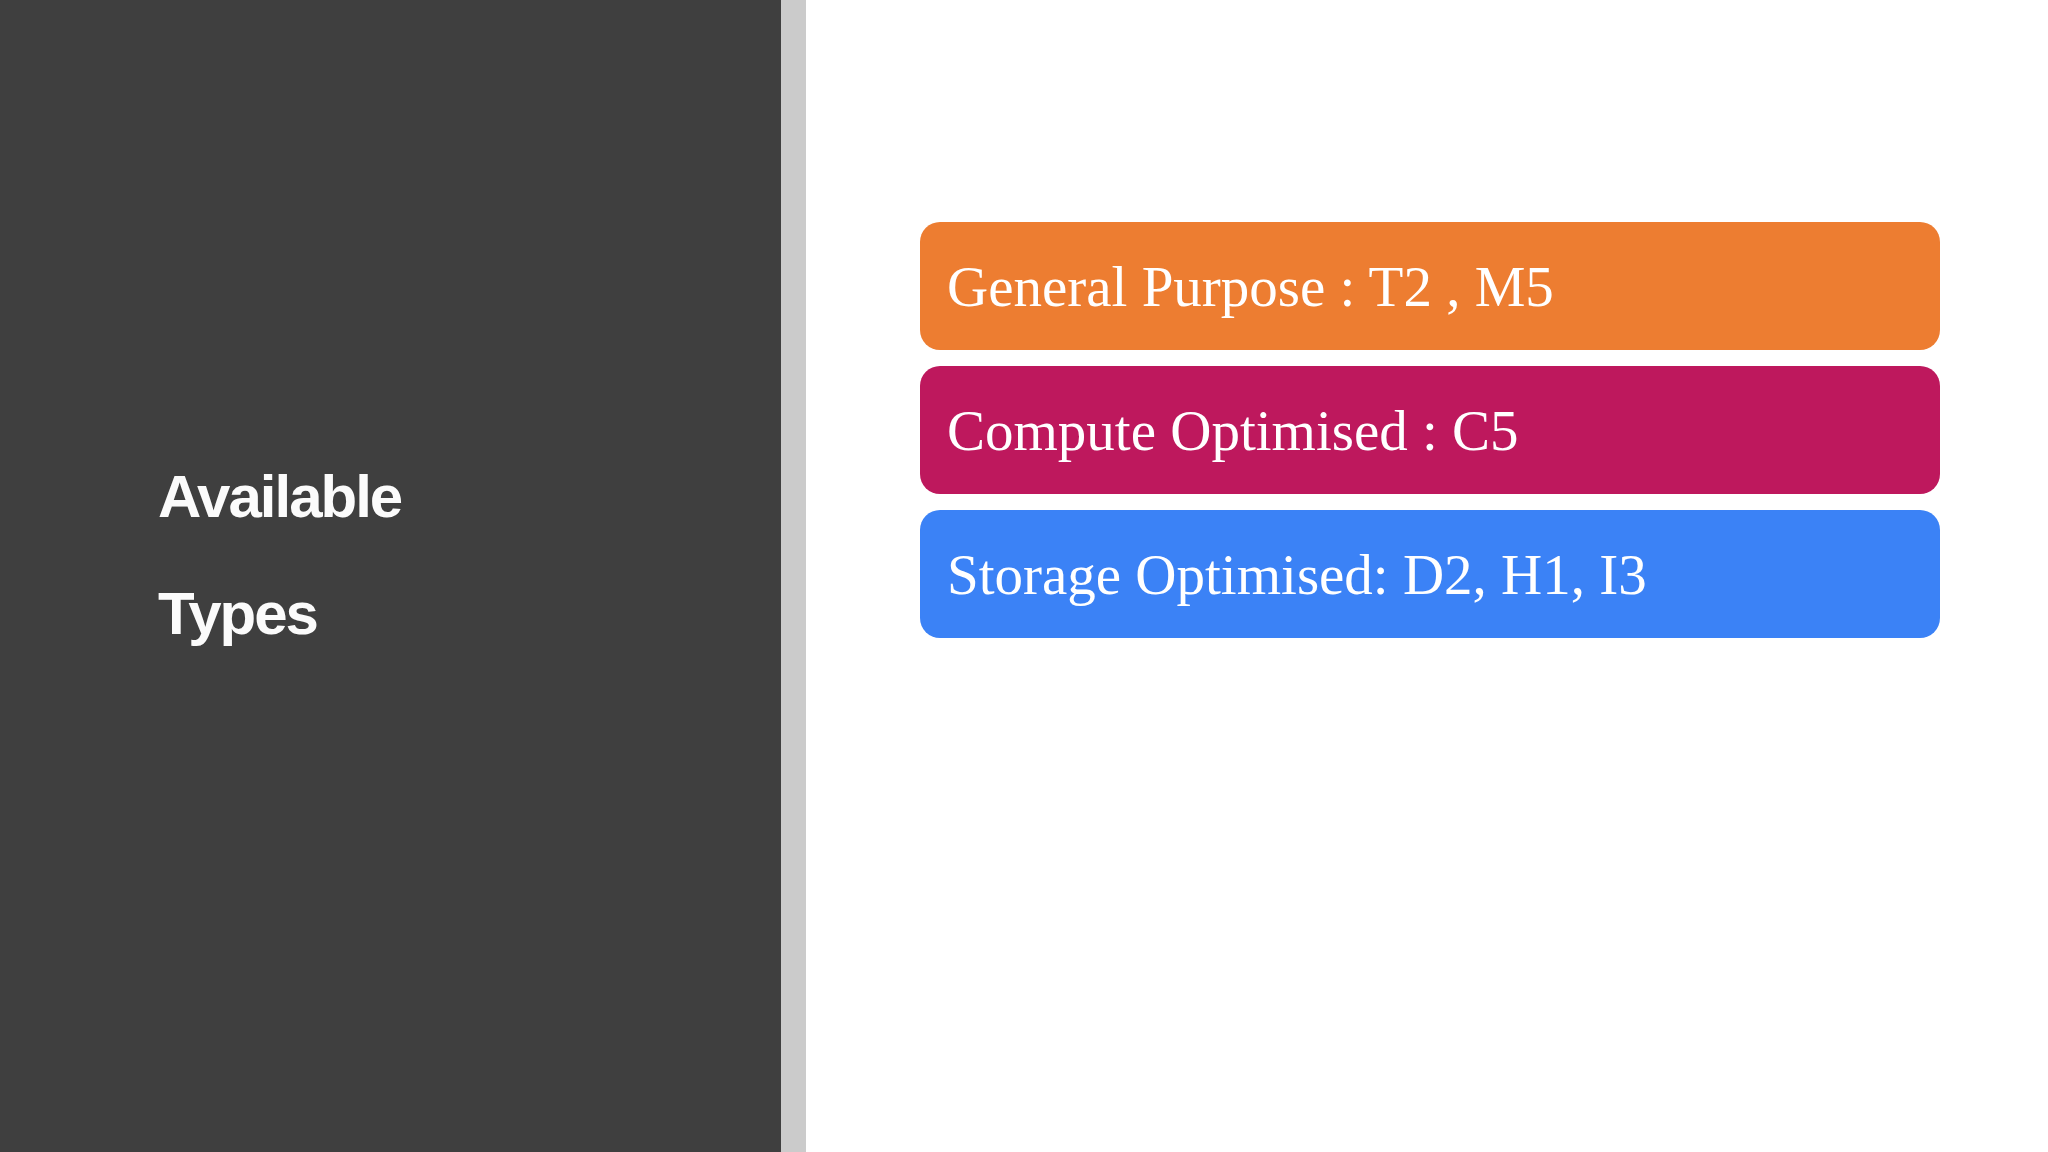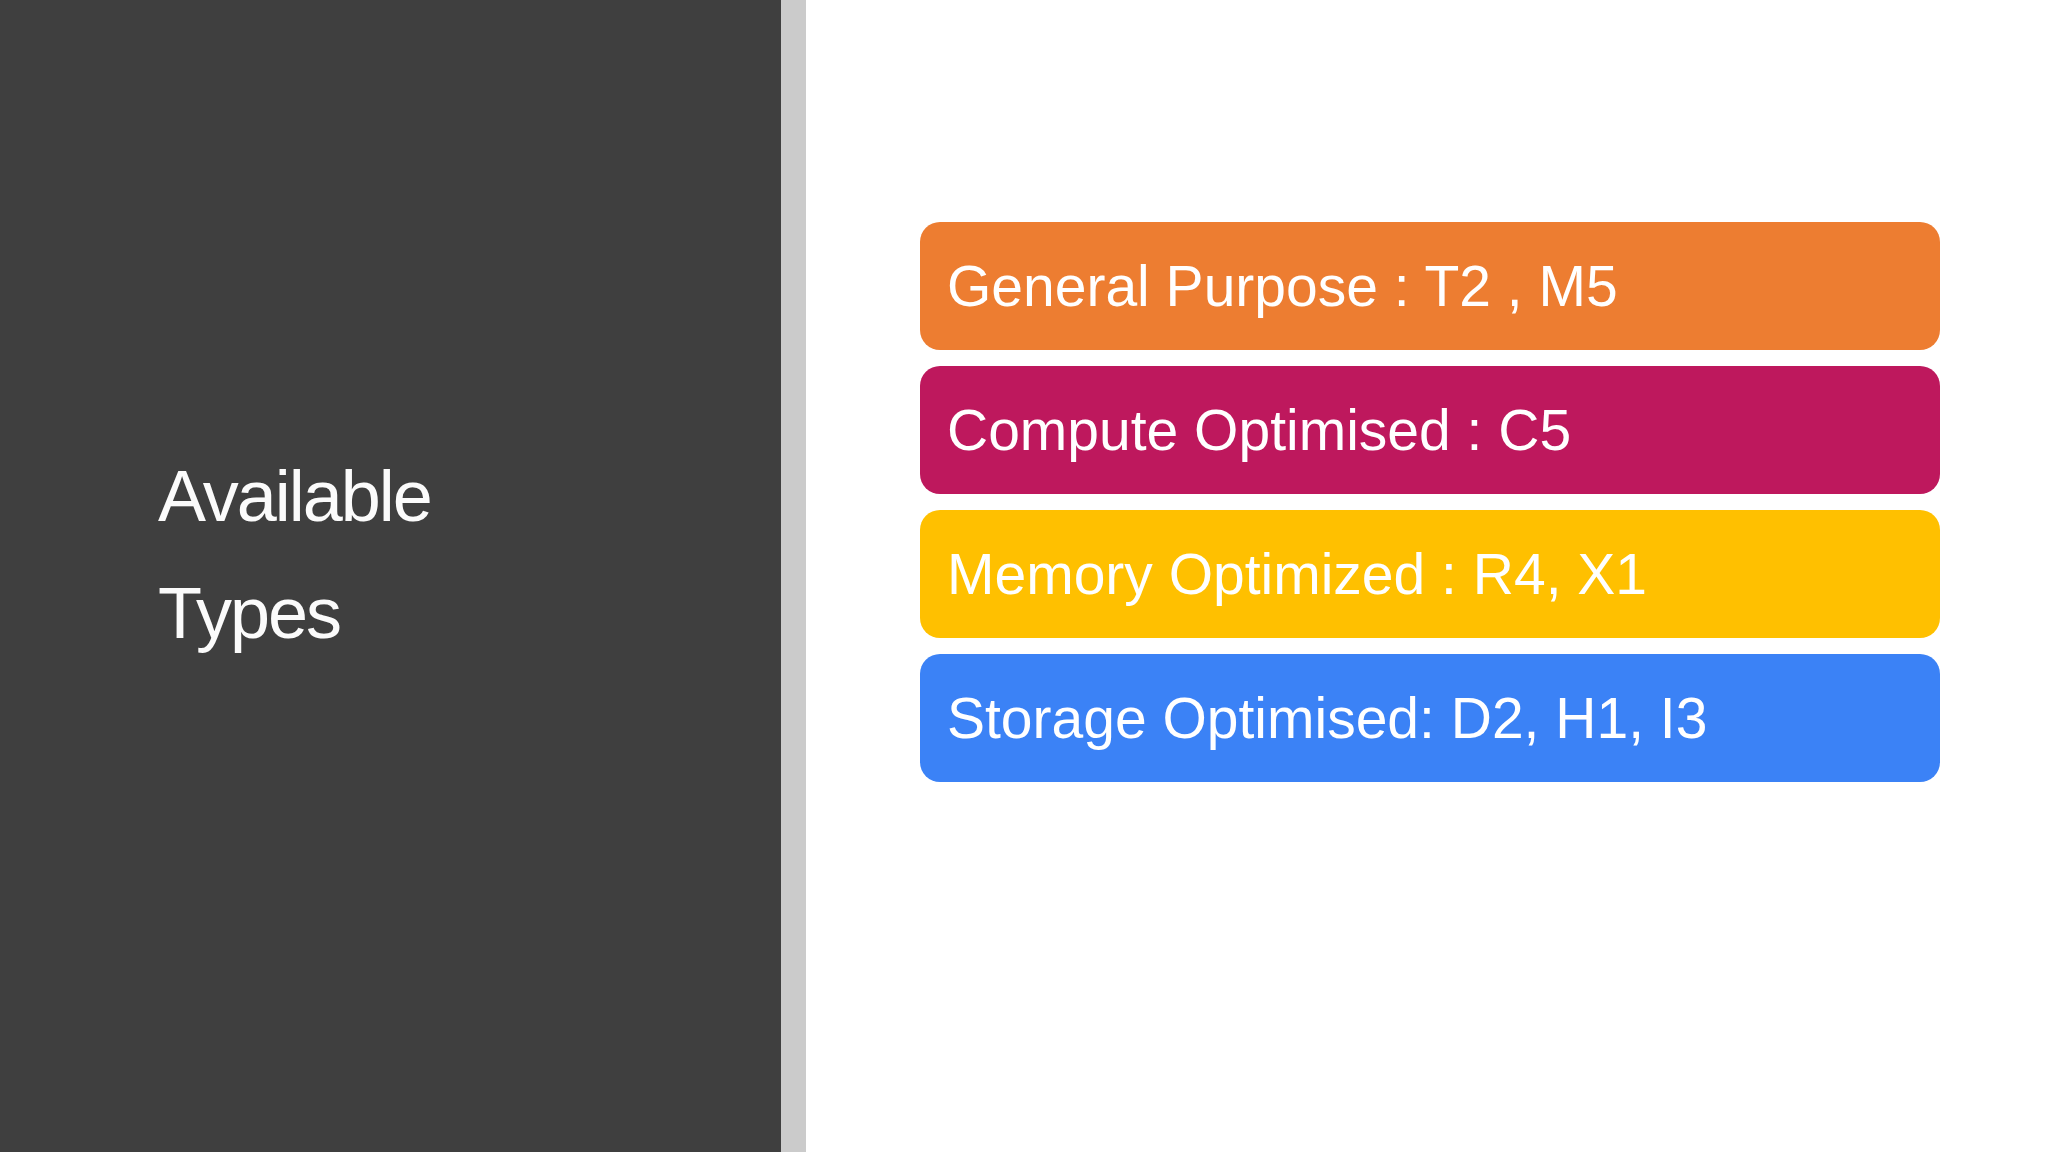--- a/index.html
+++ b/index.html
@@ -29,23 +29,23 @@
     top: 0;
     width: 25px;
     height: 1152px;
     background: #CBCBCB;
   }
   .slide-title {
     position: absolute;
     left: 158px;
     top: 438px;
     color: #FBFBFB;
-    font-size: 72px;
+    font-size: 60px;
     line-height: 117px;
-    font-weight: 400;
+    font-weight: 700;
     letter-spacing: -2px;
   }
   .instance-type-list {
     position: absolute;
     left: 920px;
     top: 222px;
     width: 1020px;
     display: flex;
     flex-direction: column;
     gap: 16px;
@@ -55,20 +55,21 @@
     border-radius: 20px;
     display: flex;
     align-items: center;
     padding-left: 27px;
     box-sizing: border-box;
     color: #ffffff;
     font-size: 57px;
     font-weight: 400;
     letter-spacing: 0px;
     white-space: nowrap;
+    font-family: Liberation Serif, serif;
   }
 </style>
 </head>
 <body>
 
 <div class="slide">
 
   <div class="title-panel" style="background-color: rgb(63, 63, 63);"></div>
 
   <div class="panel-divider" style="background-color: rgb(203, 203, 203);"></div>
@@ -81,23 +82,20 @@
   <div class="instance-type-list">
 
     <div class="instance-type-card" style="background-color: rgb(237, 125, 49);">
       <span>General Purpose : T2 , M5</span>
     </div>
 
     <div class="instance-type-card" style="background-color: #be185d;">
       <span>Compute Optimised : C5</span>
     </div>
 
-    <div class="instance-type-card" style="background-color: rgb(255, 192, 0);">
-      <span>Memory Optimized : R4, X1</span>
-    </div>
 
     <div class="instance-type-card" style="background-color: #3b82f6;">
       <span>Storage Optimised: D2, H1, I3</span>
     </div>
 
 
   </div>
 </div>
 
 </body></html>

